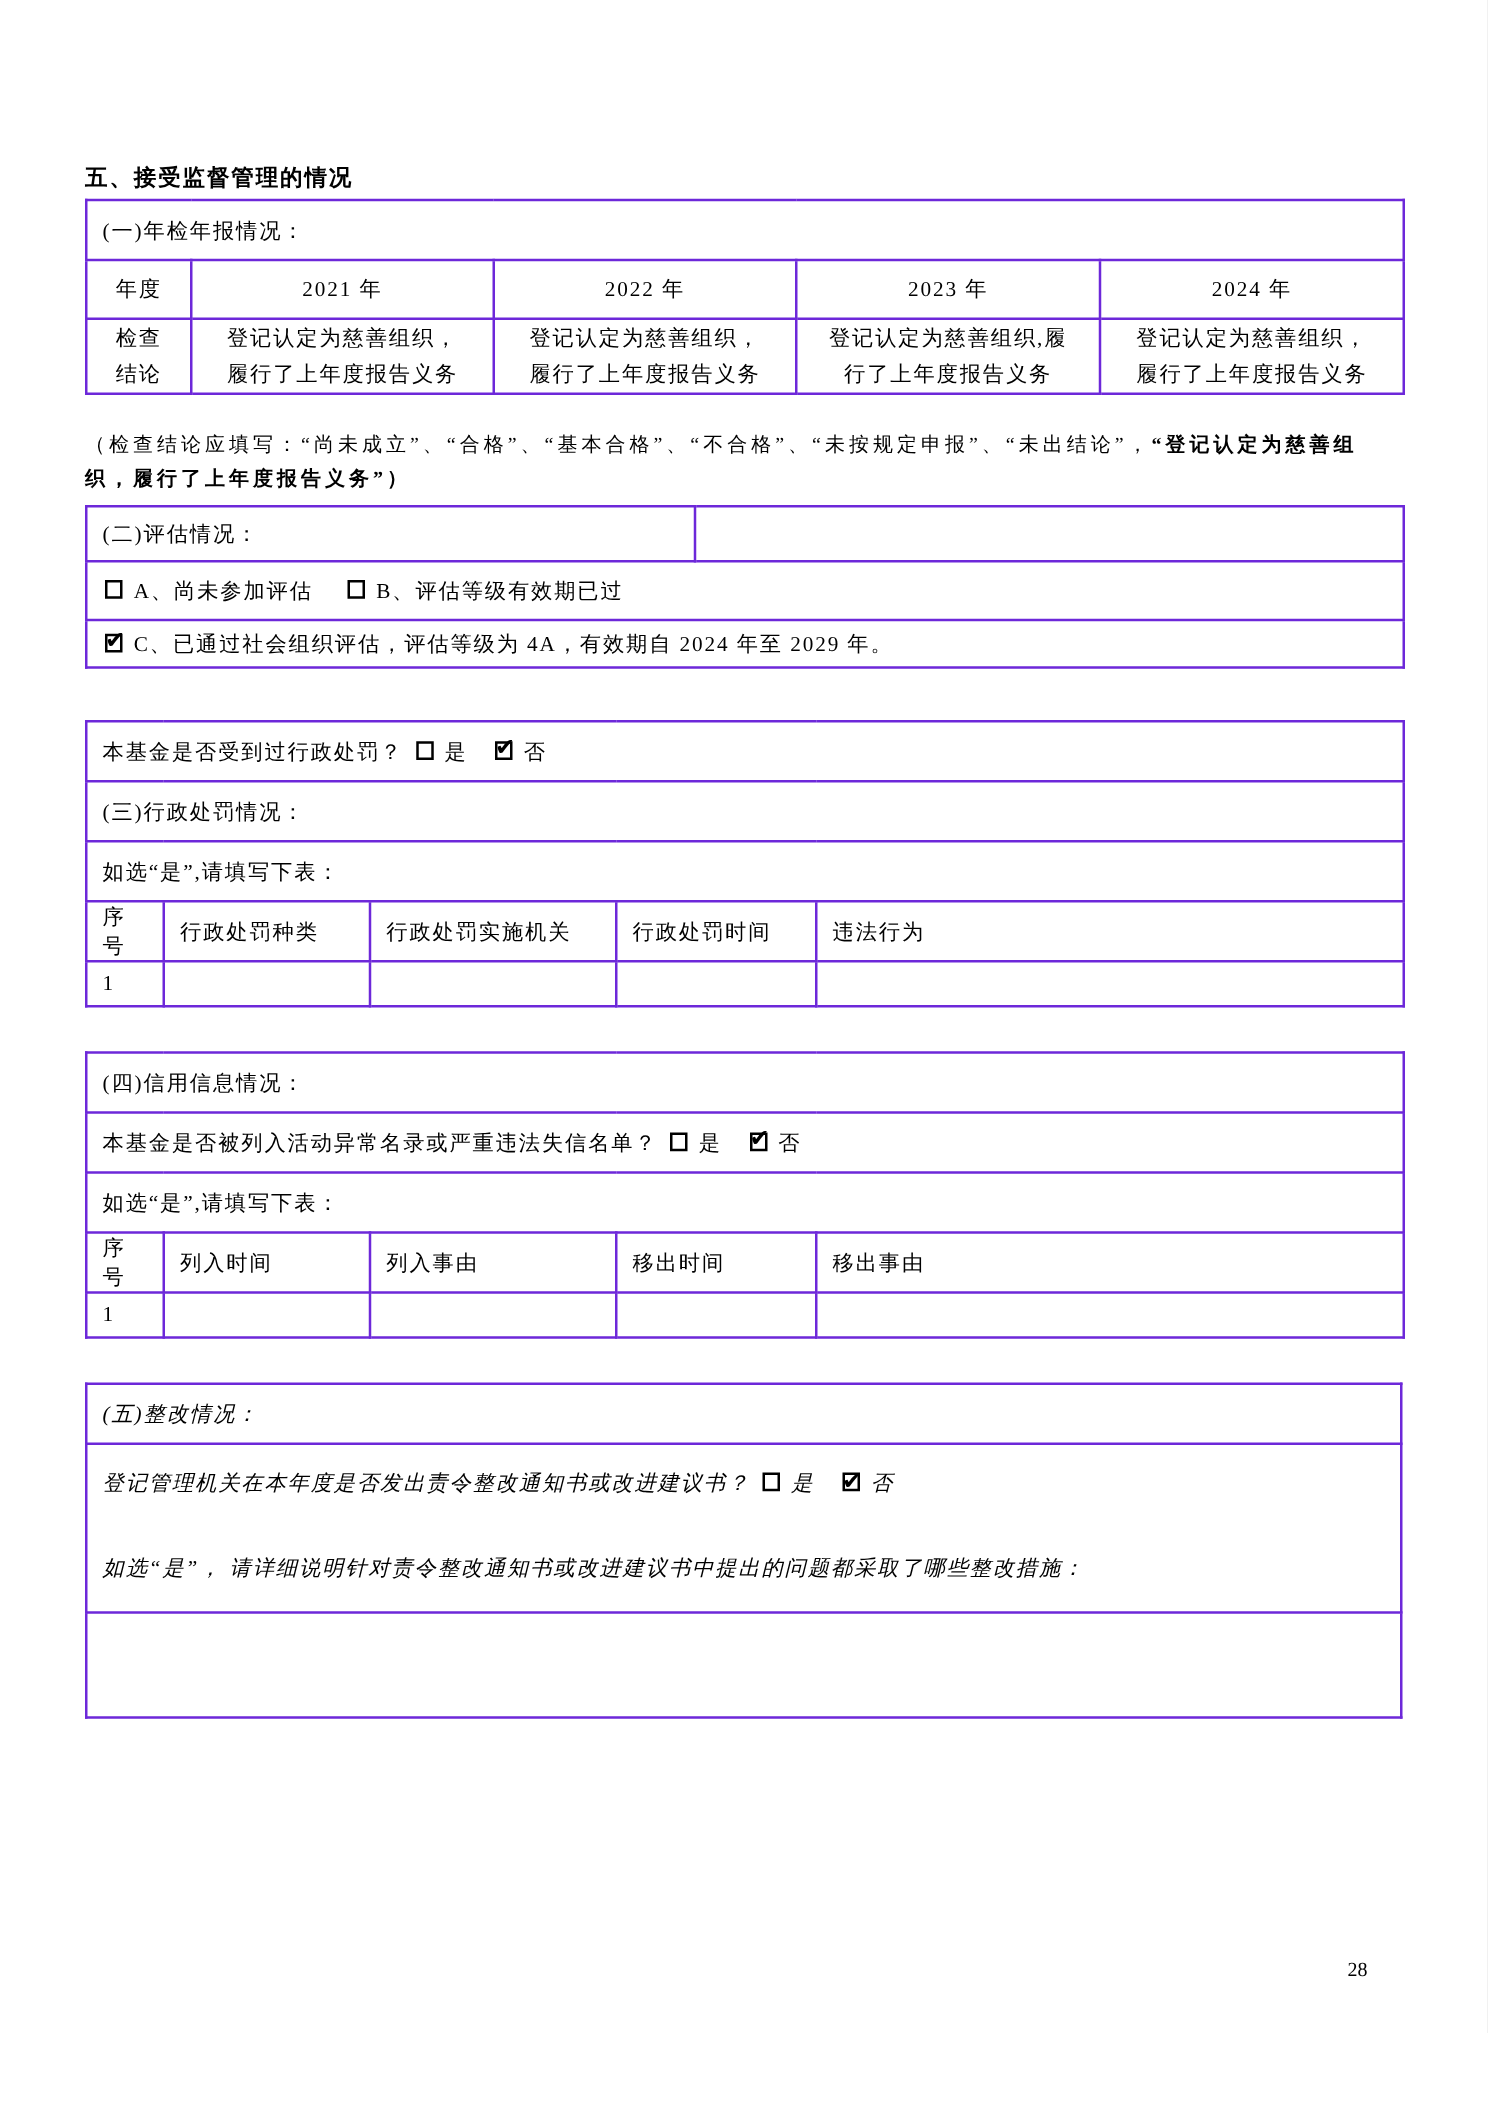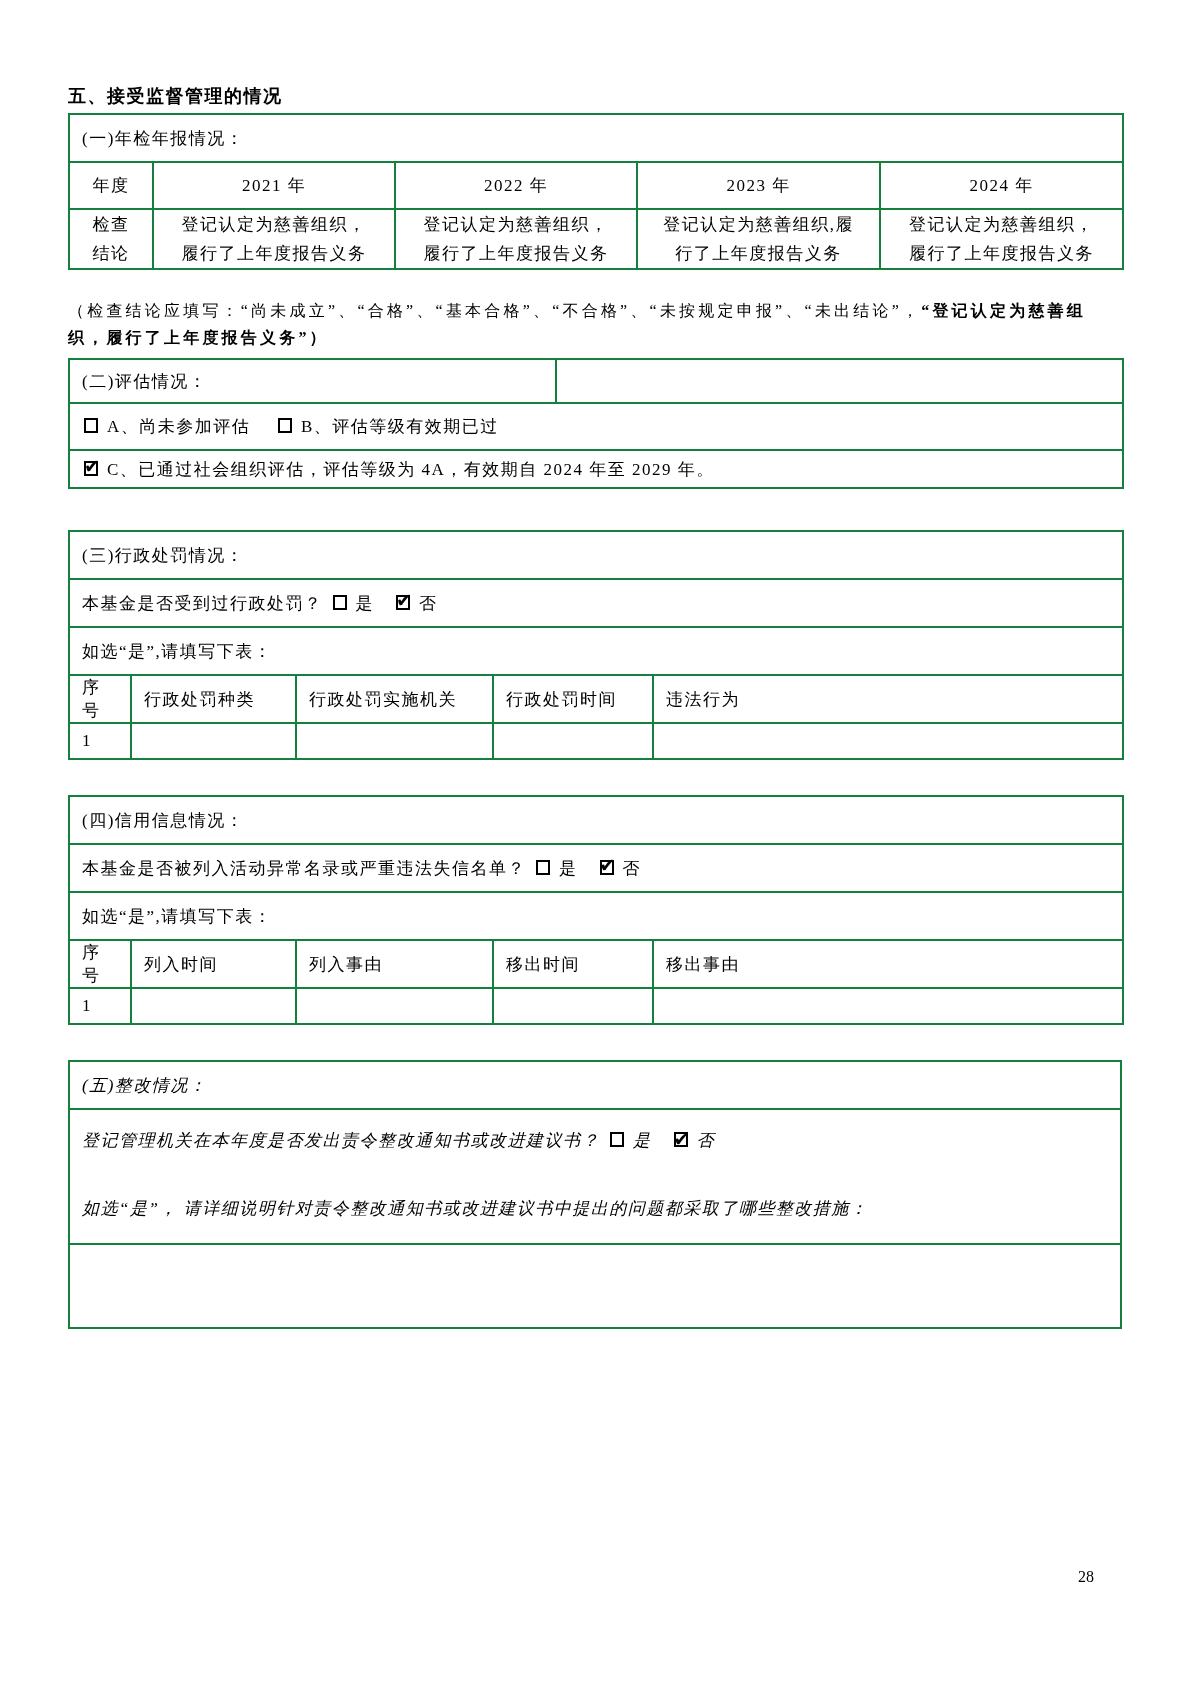--- a/index.html
+++ b/index.html
@@ -2,26 +2,26 @@
 <html><head>
 <meta charset="utf-8">
 <style>
   * { margin:0; padding:0; box-sizing:border-box; }
   html,body { background:#e8e8e8; }
   body { font-family:"Liberation Serif","DejaVu Serif",serif; color:#000; }
   .page {
     position:relative; width:1190px; height:1683px;
     background:#ffffff; margin:0 auto; overflow:hidden;
   }
-  .abs { position:absolute; left:68px; width:1054px; }
+  .abs { position:absolute; left:68px; width:1054px;margin-top:46px; }
   .doc-title { font-size:18px; font-weight:bold; letter-spacing:1.5px; }
 
   table { border-collapse:collapse; width:100%; table-layout:fixed; }
   td, th {
-    border:2px solid #15803d; font-size:17px; font-weight:normal;
+    border:2px solid #6d28d9; font-size:17px; font-weight:normal;
     letter-spacing:1.5px; padding:0 12px; vertical-align:middle;
     overflow:hidden; text-align:left;
   }
   .center { text-align:center; }
   .pre { white-space:pre-line; line-height:29px; }
 
   .h36{height:36px} .h38{height:38px} .h42{height:42px} .h44{height:44px}
   .h47{height:47px} .h48{height:48px} .h76{height:52px} .h84{height:84px}
 
   .note { font-size:16px; letter-spacing:3.2px; line-height:27px; }
@@ -123,26 +123,26 @@
     <table>
       <colgroup>
           <col style="width:62px">
           <col style="width:165px">
           <col style="width:197px">
           <col style="width:160px">
           <col style="width:470px">
         </colgroup>
       <tbody>
           <tr class="h48">
-        <td colspan="5">(三)行政处罚情况：</td>
-      </tr>
-      <tr class="h48">
         <td colspan="5">
           <span>本基金是否受到过行政处罚？</span><span class="cb ml"></span><span>是</span><span class="cb gap checked"></span><span>否</span>
         </td>
+      </tr>
+      <tr class="h48">
+        <td colspan="5">(三)行政处罚情况：</td>
       </tr>
       <tr class="h48">
         <td colspan="5">如选“是”,请填写下表：</td>
       </tr>
       <tr class="h42">
         <td>序号</td>
         <td>行政处罚种类</td>
         <td>行政处罚实施机关</td>
         <td>行政处罚时间</td>
         <td>违法行为</td>

